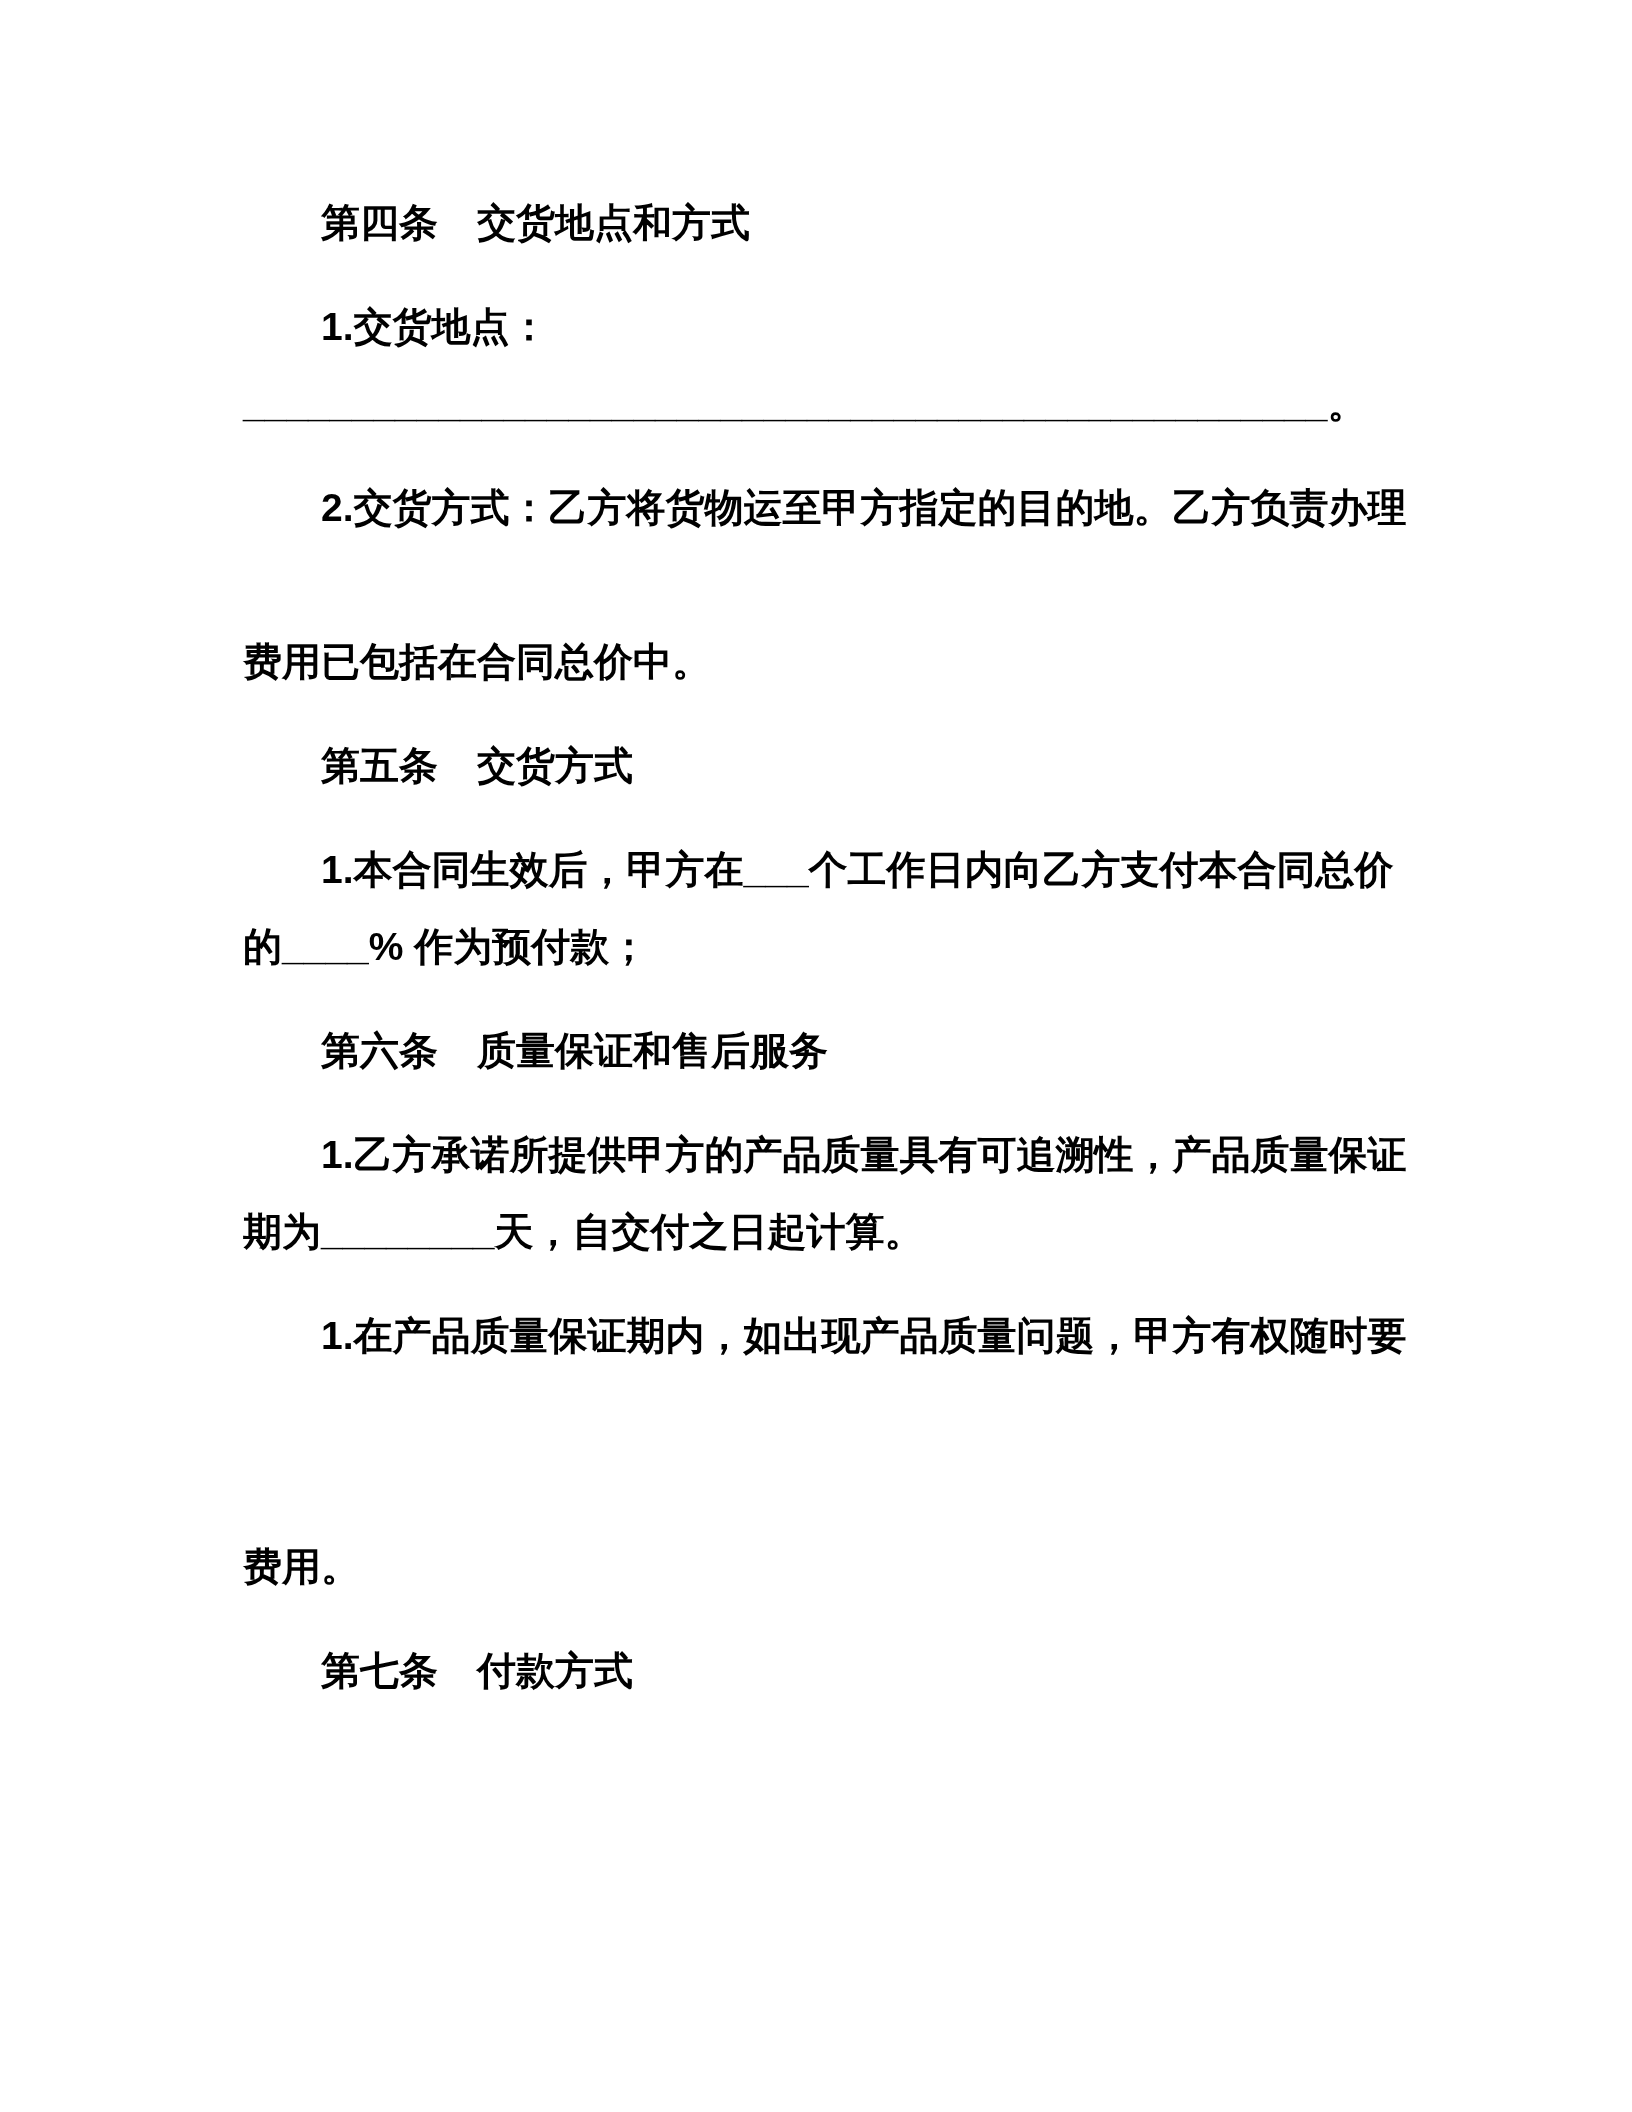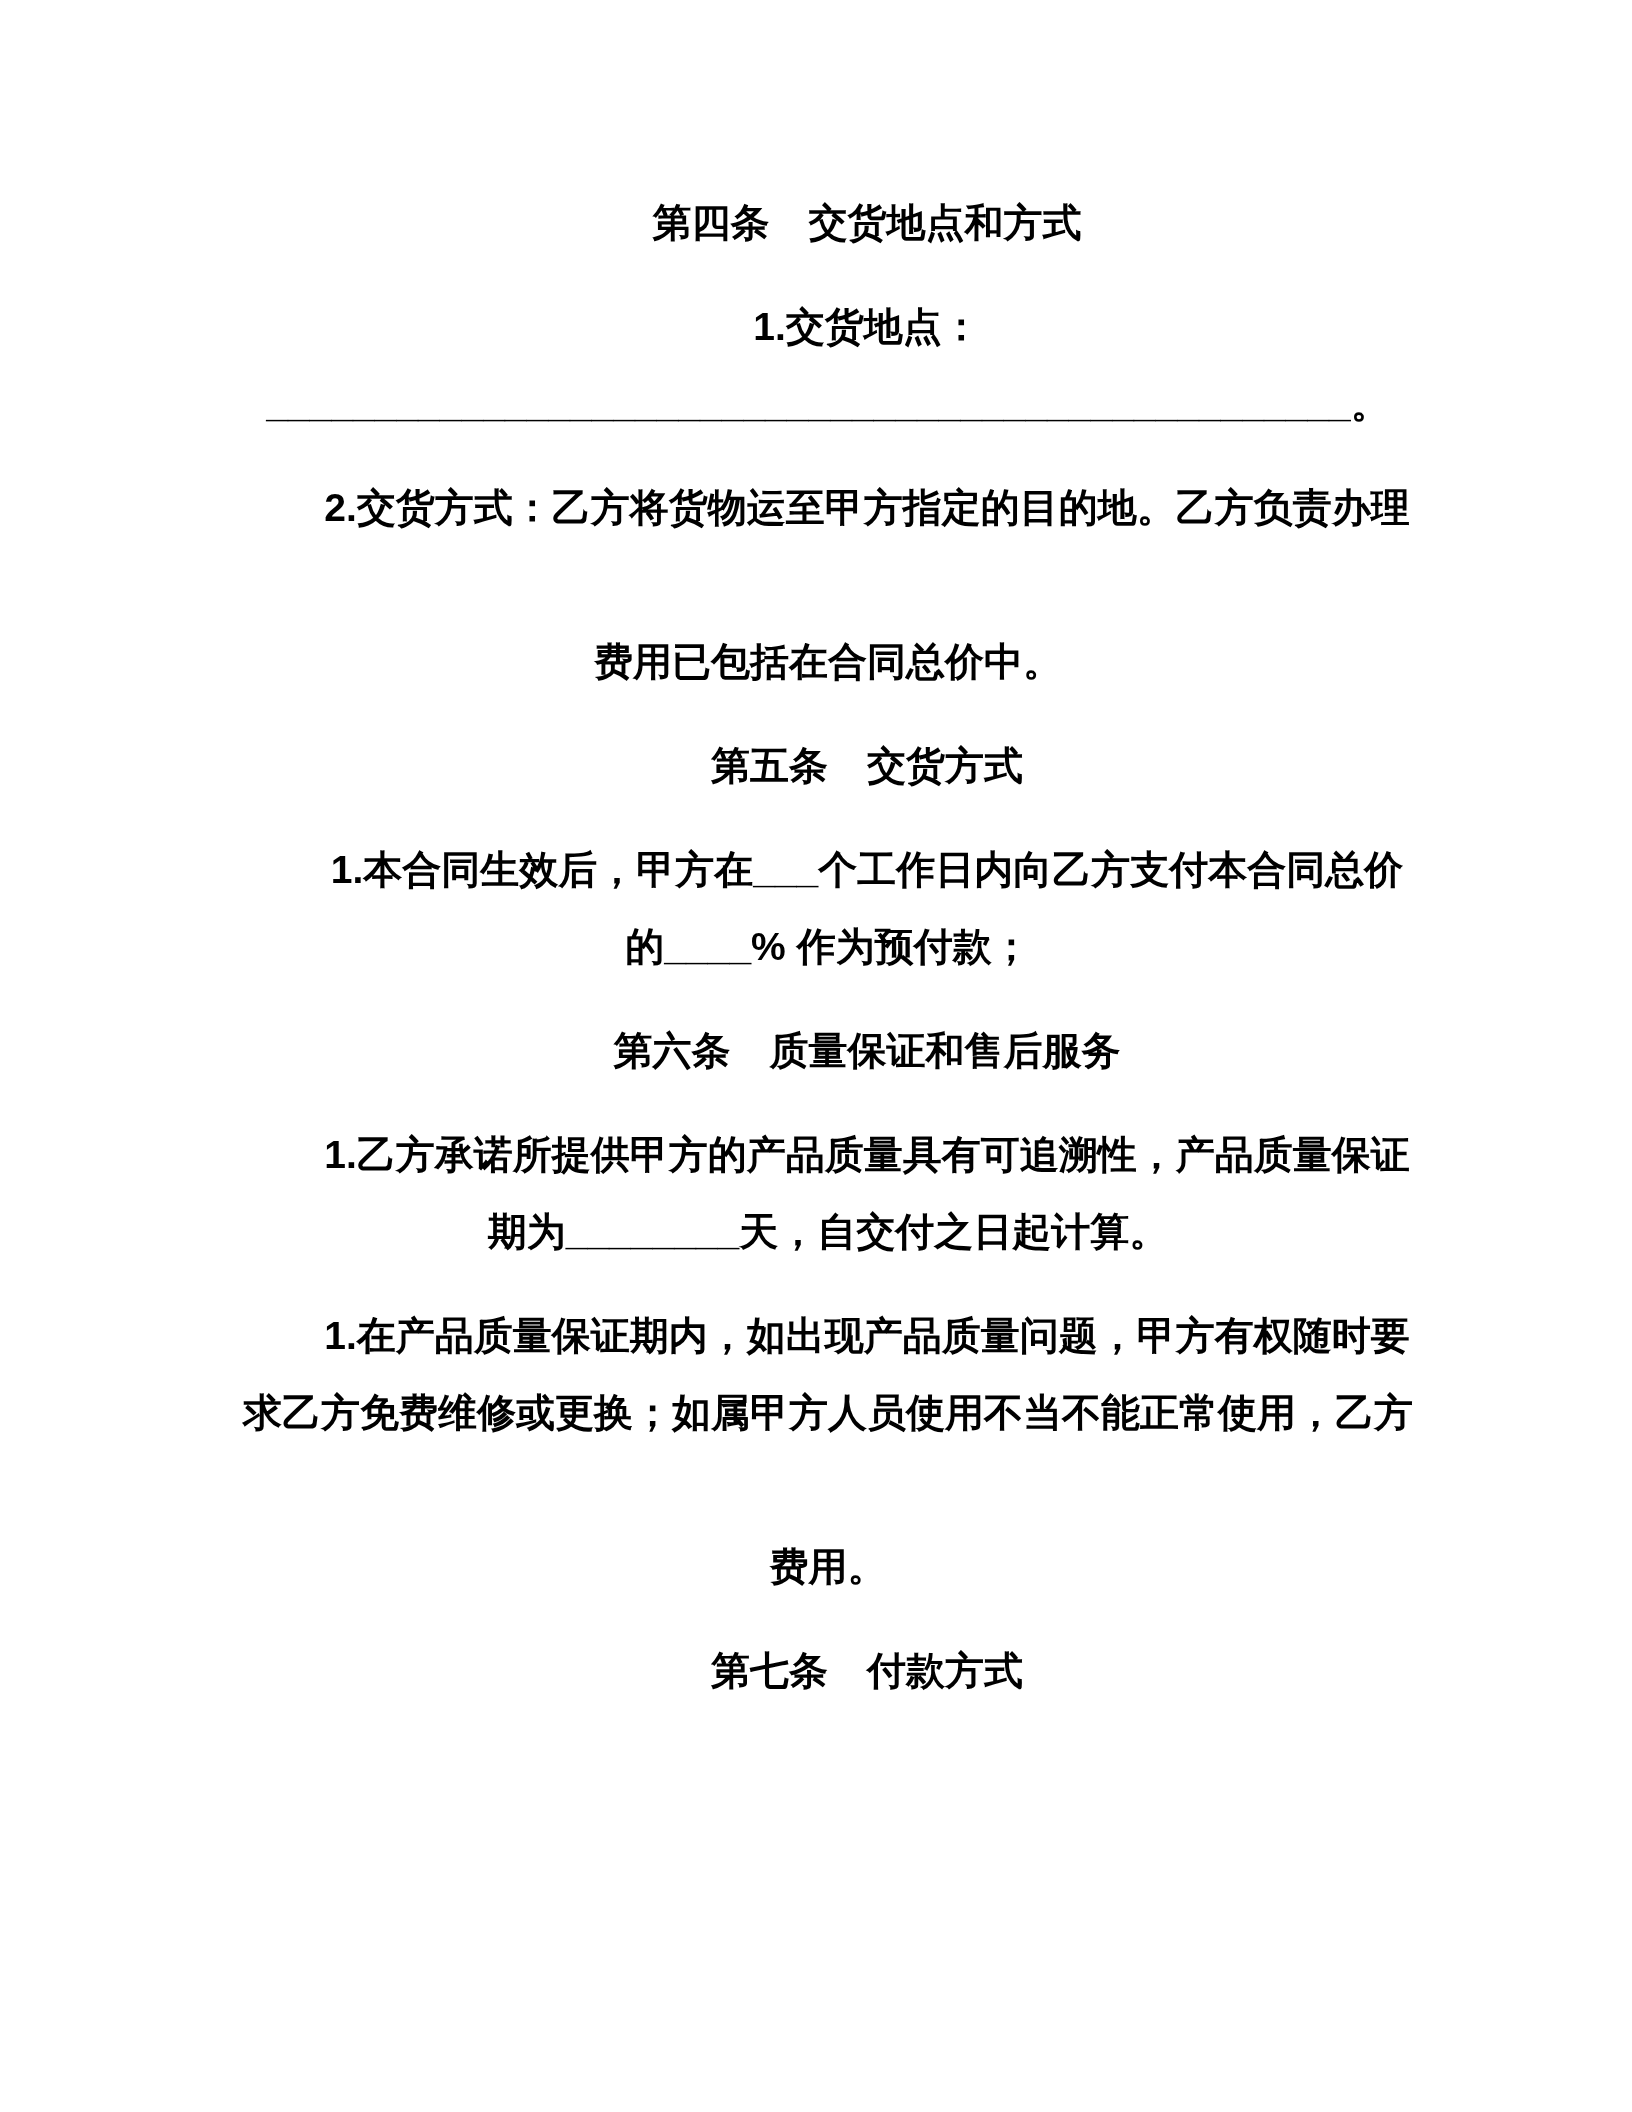--- a/index.html
+++ b/index.html
@@ -10,21 +10,20 @@
   .page {
     position: relative;
     width: 1632px;
     height: 2112px;
     background: #ffffff;
     overflow: hidden;
   }
   .content {
     padding: 184px 0 0 243px;
     width: 1170px;
-    text-align: center;
   }
   p.block {
     margin: 0 0 27px 0;
     padding: 0;
     font-family: "Liberation Sans", "DejaVu Sans", sans-serif;
     font-weight: 700;
     font-size: 39px;
     line-height: 77px;
     color: #000000;
     text-indent: 78px;
@@ -39,16 +38,16 @@
 
 <div class="page">
   <div class="content">
       <p class="block heading"><span class="line">第四条　交货地点和方式</span></p>
       <p class="block paragraph"><span class="line">1.交货地点：</span><br><span class="line">__________________________________________________。</span></p>
       <p class="block paragraph"><span class="line">2.交货方式：乙方将货物运至甲方指定的目的地。乙方负责办理</span><br><br><span class="line">费用已包括在合同总价中。</span></p>
       <p class="block heading"><span class="line">第五条　交货方式</span></p>
       <p class="block paragraph"><span class="line">1.本合同生效后，甲方在___个工作日内向乙方支付本合同总价</span><br><span class="line">的____% 作为预付款；</span></p>
       <p class="block heading"><span class="line">第六条　质量保证和售后服务</span></p>
       <p class="block paragraph"><span class="line">1.乙方承诺所提供甲方的产品质量具有可追溯性，产品质量保证</span><br><span class="line">期为________天，自交付之日起计算。</span></p>
-      <p class="block paragraph"><span class="line">1.在产品质量保证期内，如出现产品质量问题，甲方有权随时要</span><br><span class="line">求乙方免费维修或更换；如属甲方人员使用不当不能正常使用，乙方</span><br><br><span class="line">费用。</span></p>
+      <p class="block paragraph"><span class="line">1.在产品质量保证期内，如出现产品质量问题，甲方有权随时要</span><br><br><br><span class="line">费用。</span></p>
       <p class="block heading"><span class="line">第七条　付款方式</span></p>
     </div>
 </div>
 
 </body></html>

